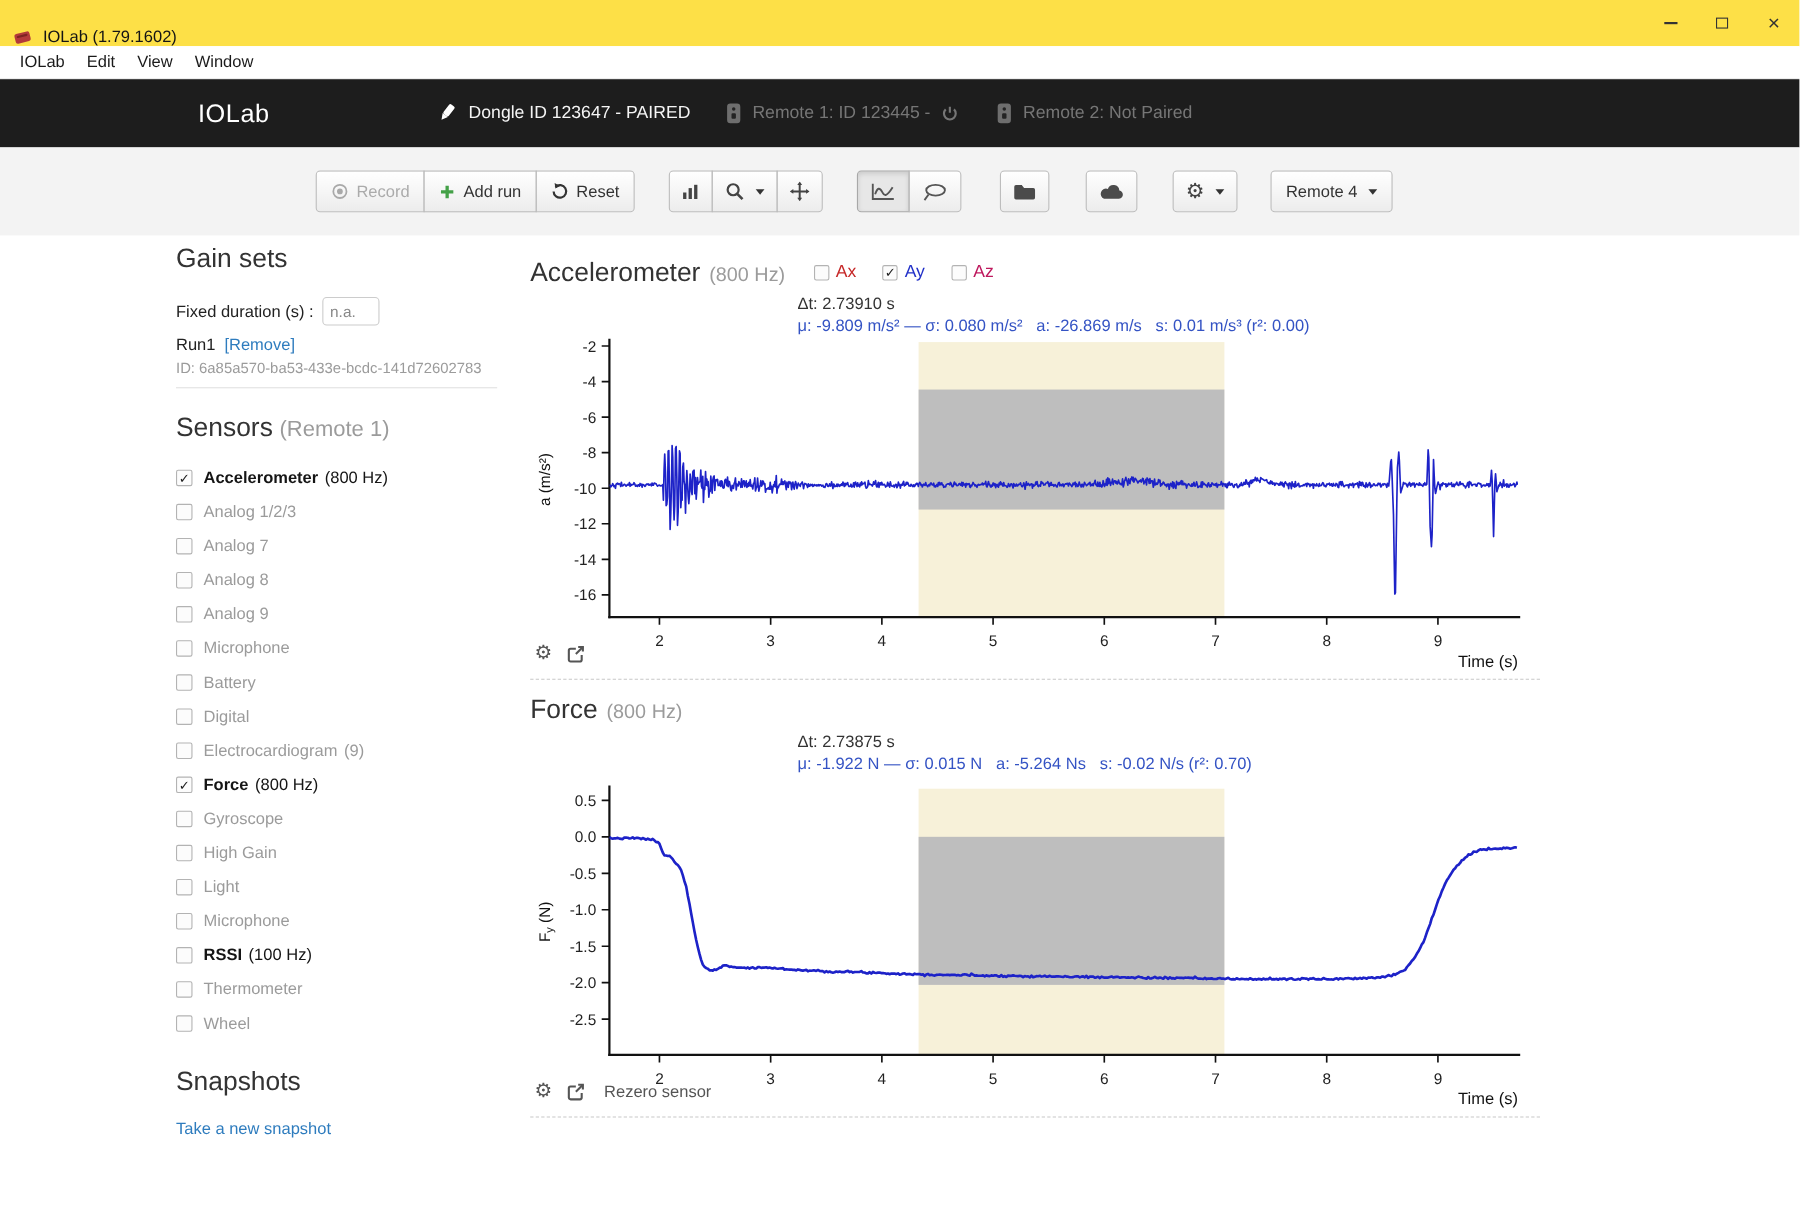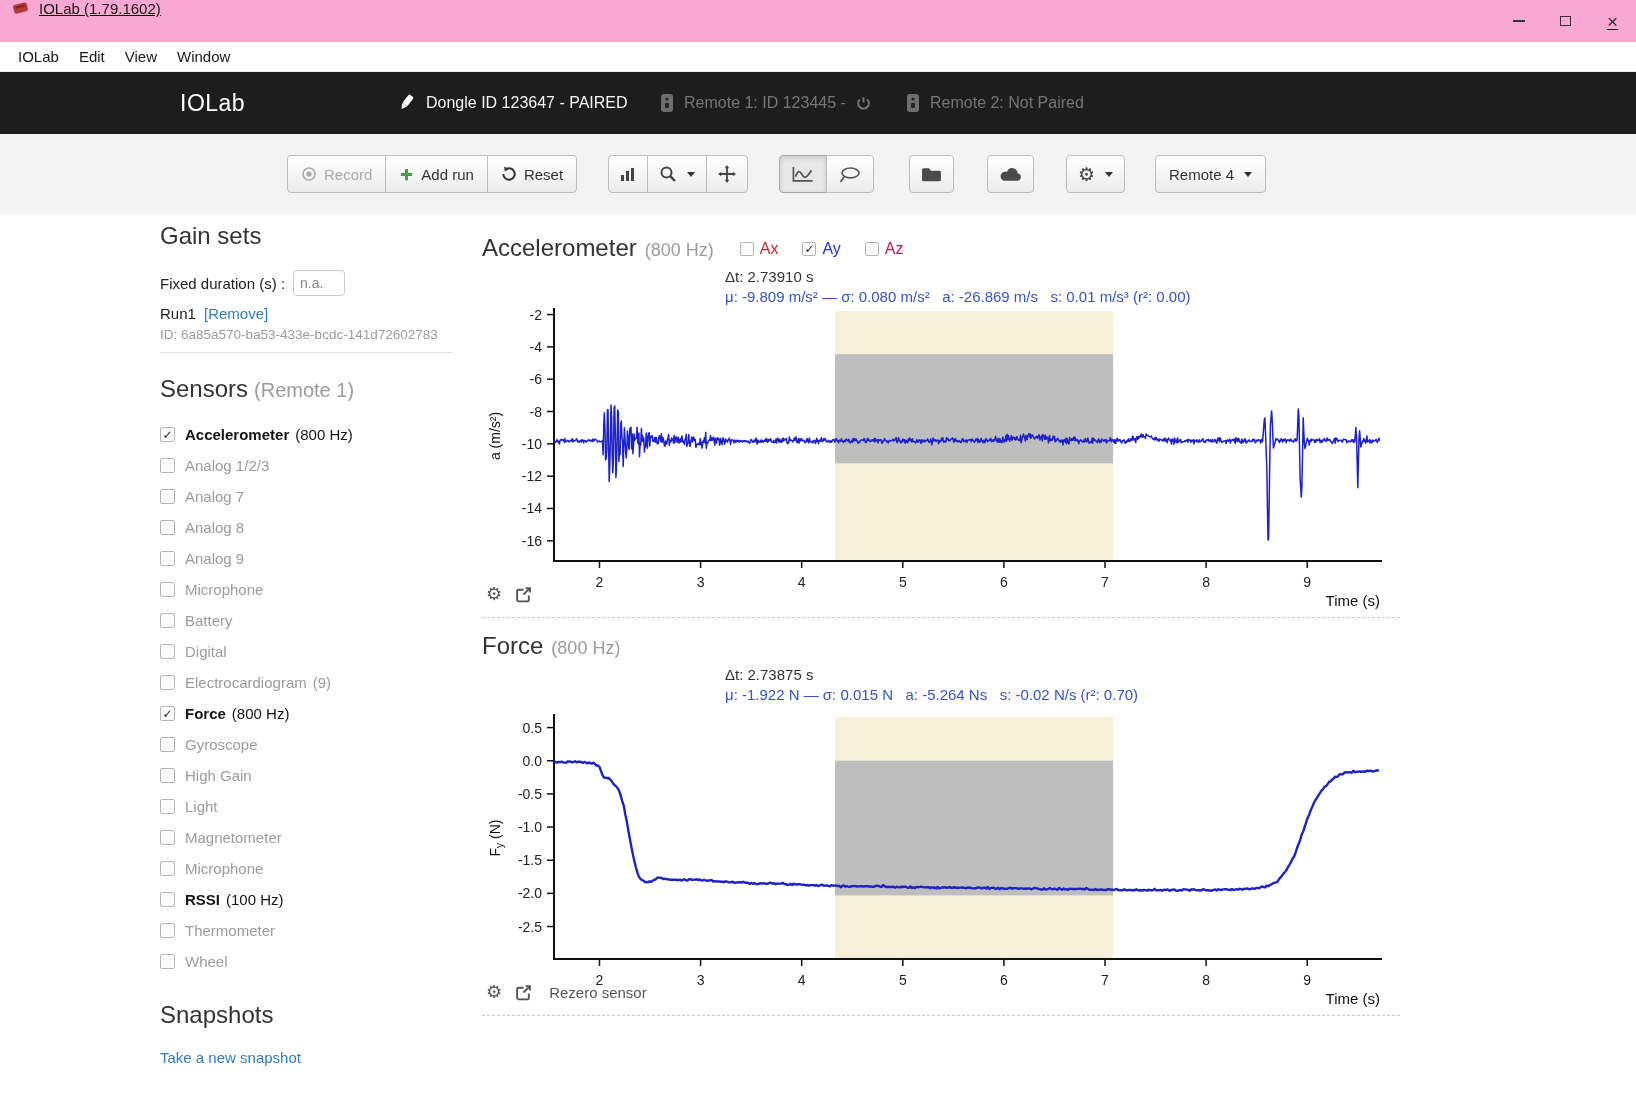--- a/index.html
+++ b/index.html
@@ -2,21 +2,21 @@
 <html><head>
 <meta charset="utf-8">
 <style>
   * { box-sizing: border-box; }
   html,body { margin:0; padding:0; }
   body {
     width:1636px; height:1117px; overflow:hidden; background:#fff;
     font-family:"Liberation Sans","DejaVu Sans",sans-serif; position:relative;
   }
   
-  .titlebar { height:42px; display:flex; align-items:flex-start; background:#f9a8d4; padding-left:12px;text-decoration:underline; }
+  .titlebar { height:42px; display:flex; align-items:flex-end; background:#fde047; padding-left:12px; }
   .title-text { font-size:15px; color:#141414; margin-left:9px; }
   .win-controls { margin-left:auto; display:flex; height:100%; }
   .win-btn { width:47px; height:100%; display:flex; align-items:center; justify-content:center; color:#333; cursor:pointer; }
   .glyph-min { width:12px; height:1.5px; background:#333; }
   .glyph-max { width:11px; height:10px; border:1.5px solid #333; }
   .glyph-close { font-size:19px; line-height:1; }
   
   .menubar { height:30px; display:flex; align-items:center; padding-left:8px; background:#fff; border-bottom:1px solid #ececec; }
   .menu-item { padding:0 10px; font-size:15px; color:#1a1a1a; cursor:default; }
   
@@ -303,24 +303,20 @@
         <span class="cb"></span>
         <span class="sensor-name">Gyroscope</span>
       </div>
       <div class="sensor-row">
         <span class="cb"></span>
         <span class="sensor-name">High Gain</span>
       </div>
       <div class="sensor-row">
         <span class="cb"></span>
         <span class="sensor-name">Light</span>
-      </div>
-      <div class="sensor-row">
-        <span class="cb"></span>
-        <span class="sensor-name">Magnetometer</span>
       </div>
       <div class="sensor-row">
         <span class="cb"></span>
         <span class="sensor-name">Microphone</span>
       </div>
       <div class="sensor-row bold">
         <span class="cb"></span>
         <span class="sensor-name">RSSI</span>
         <span class="sensor-rate">(100 Hz)</span>
       </div>

